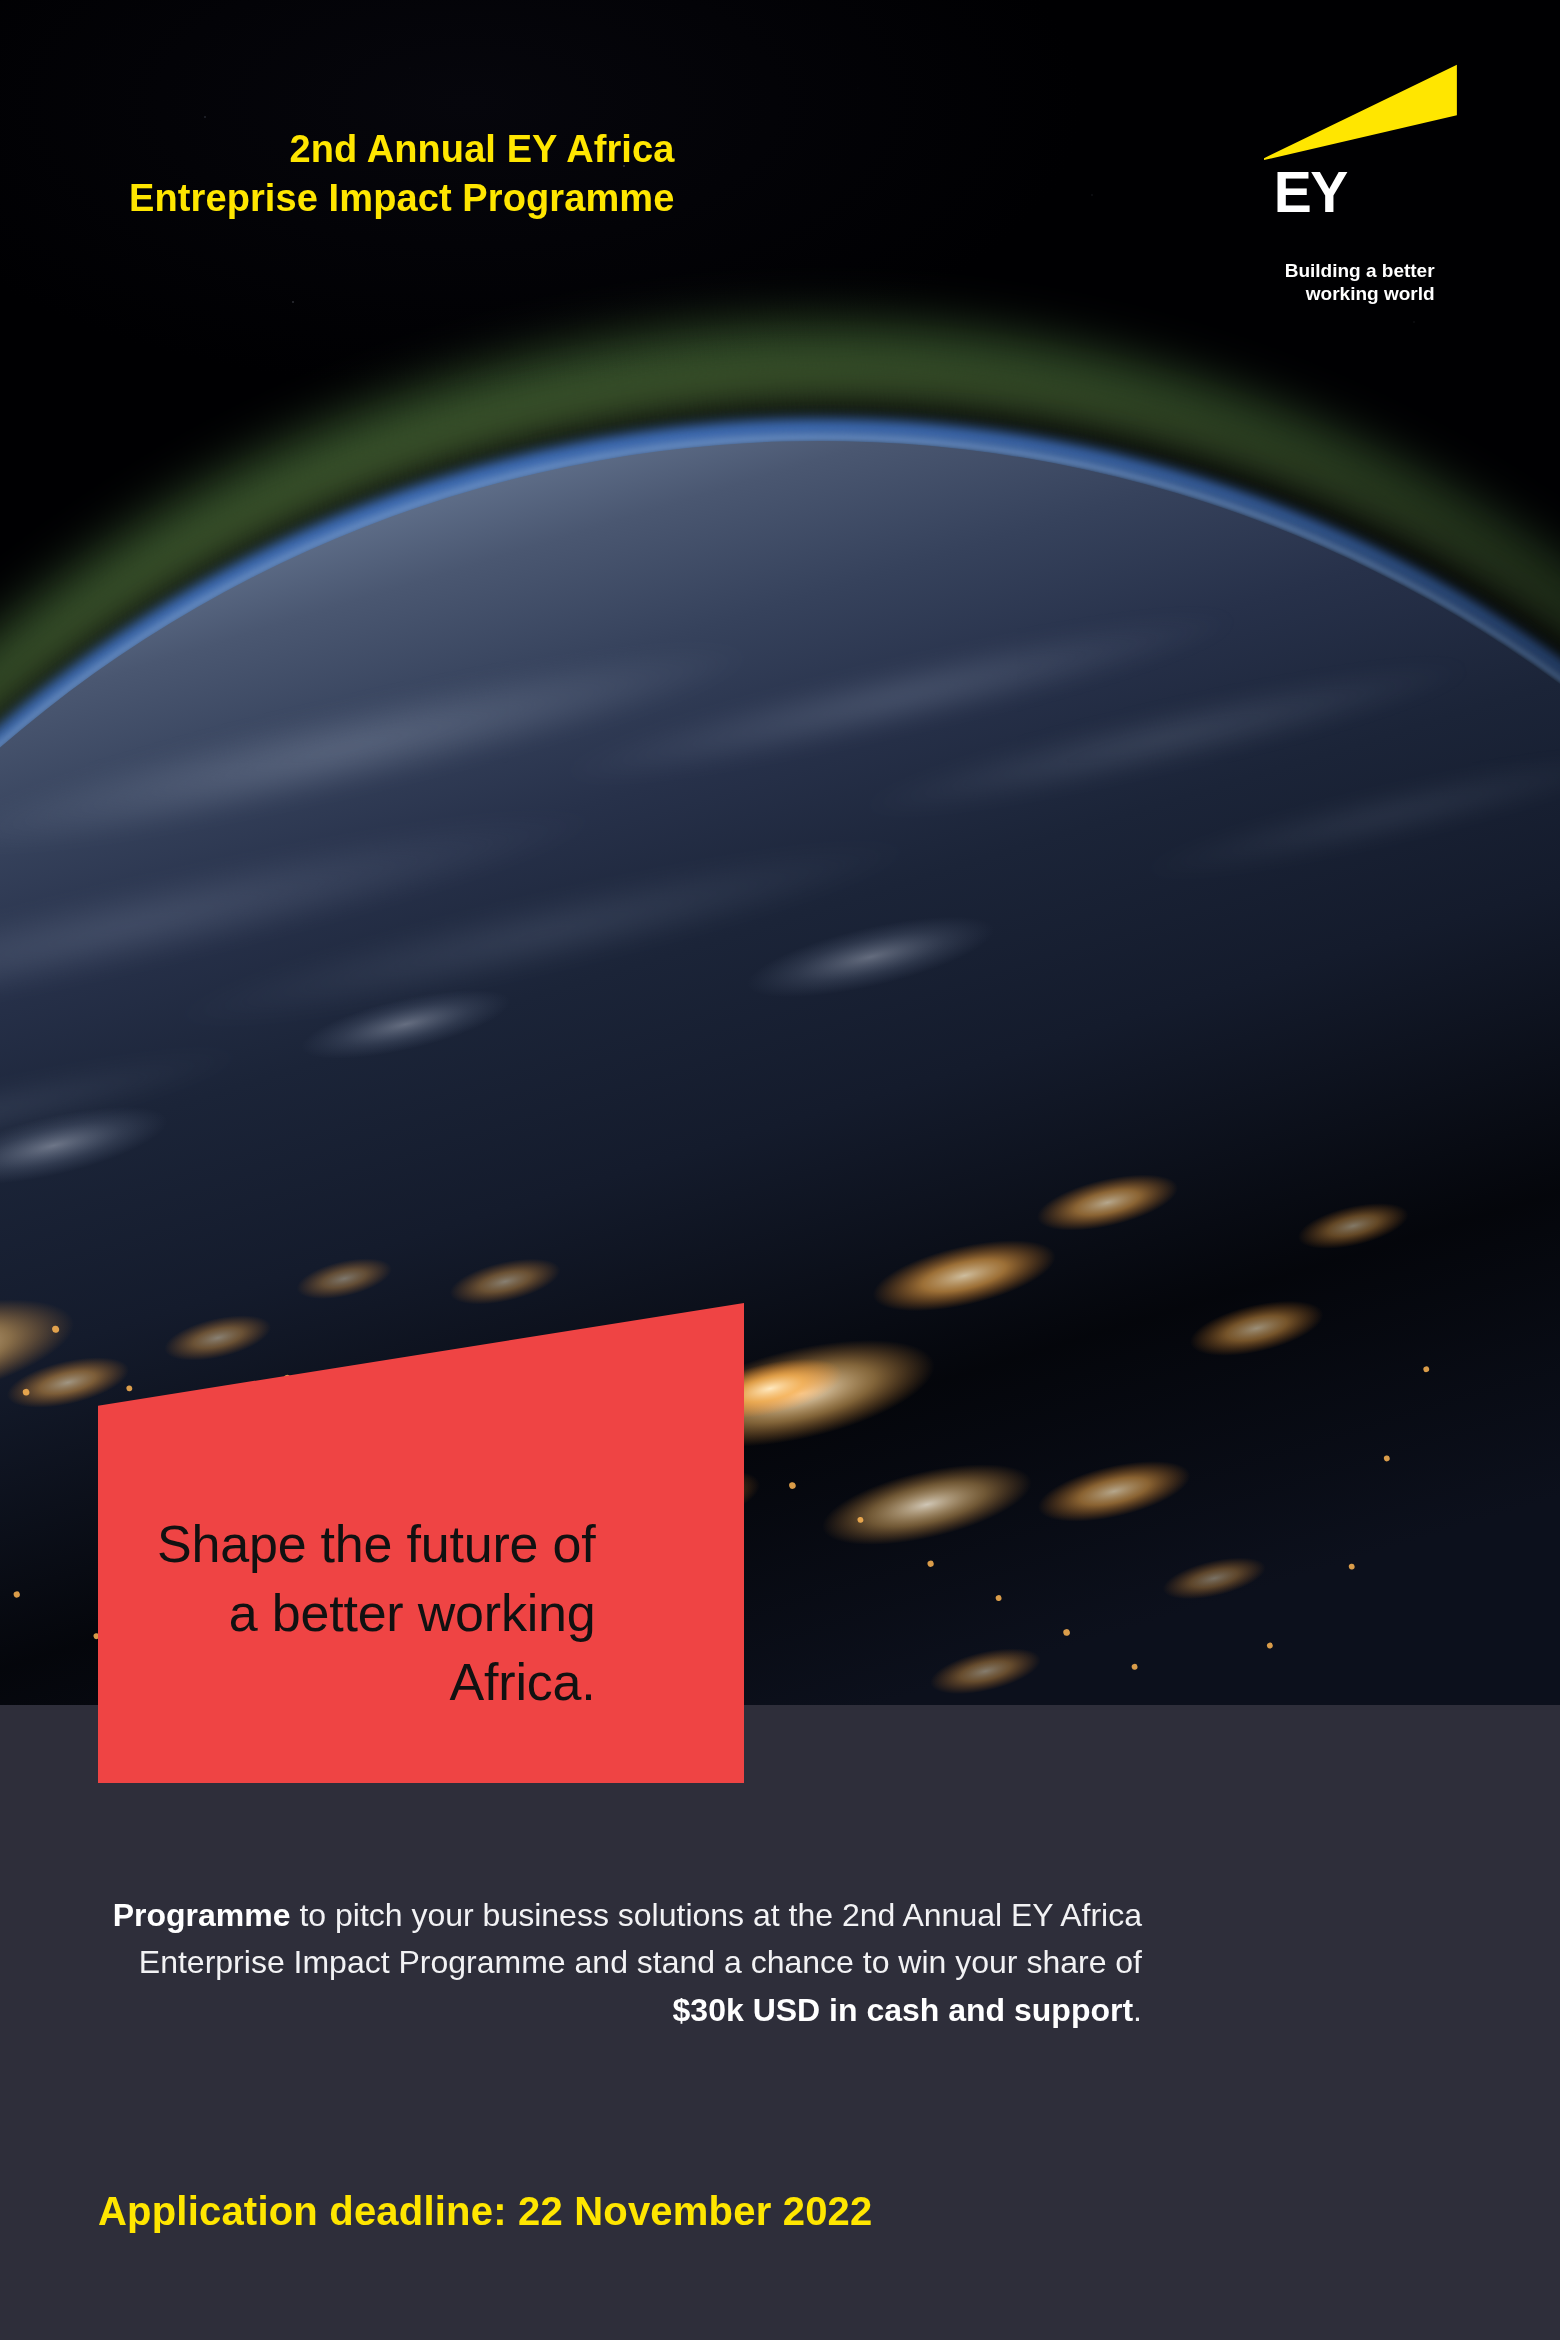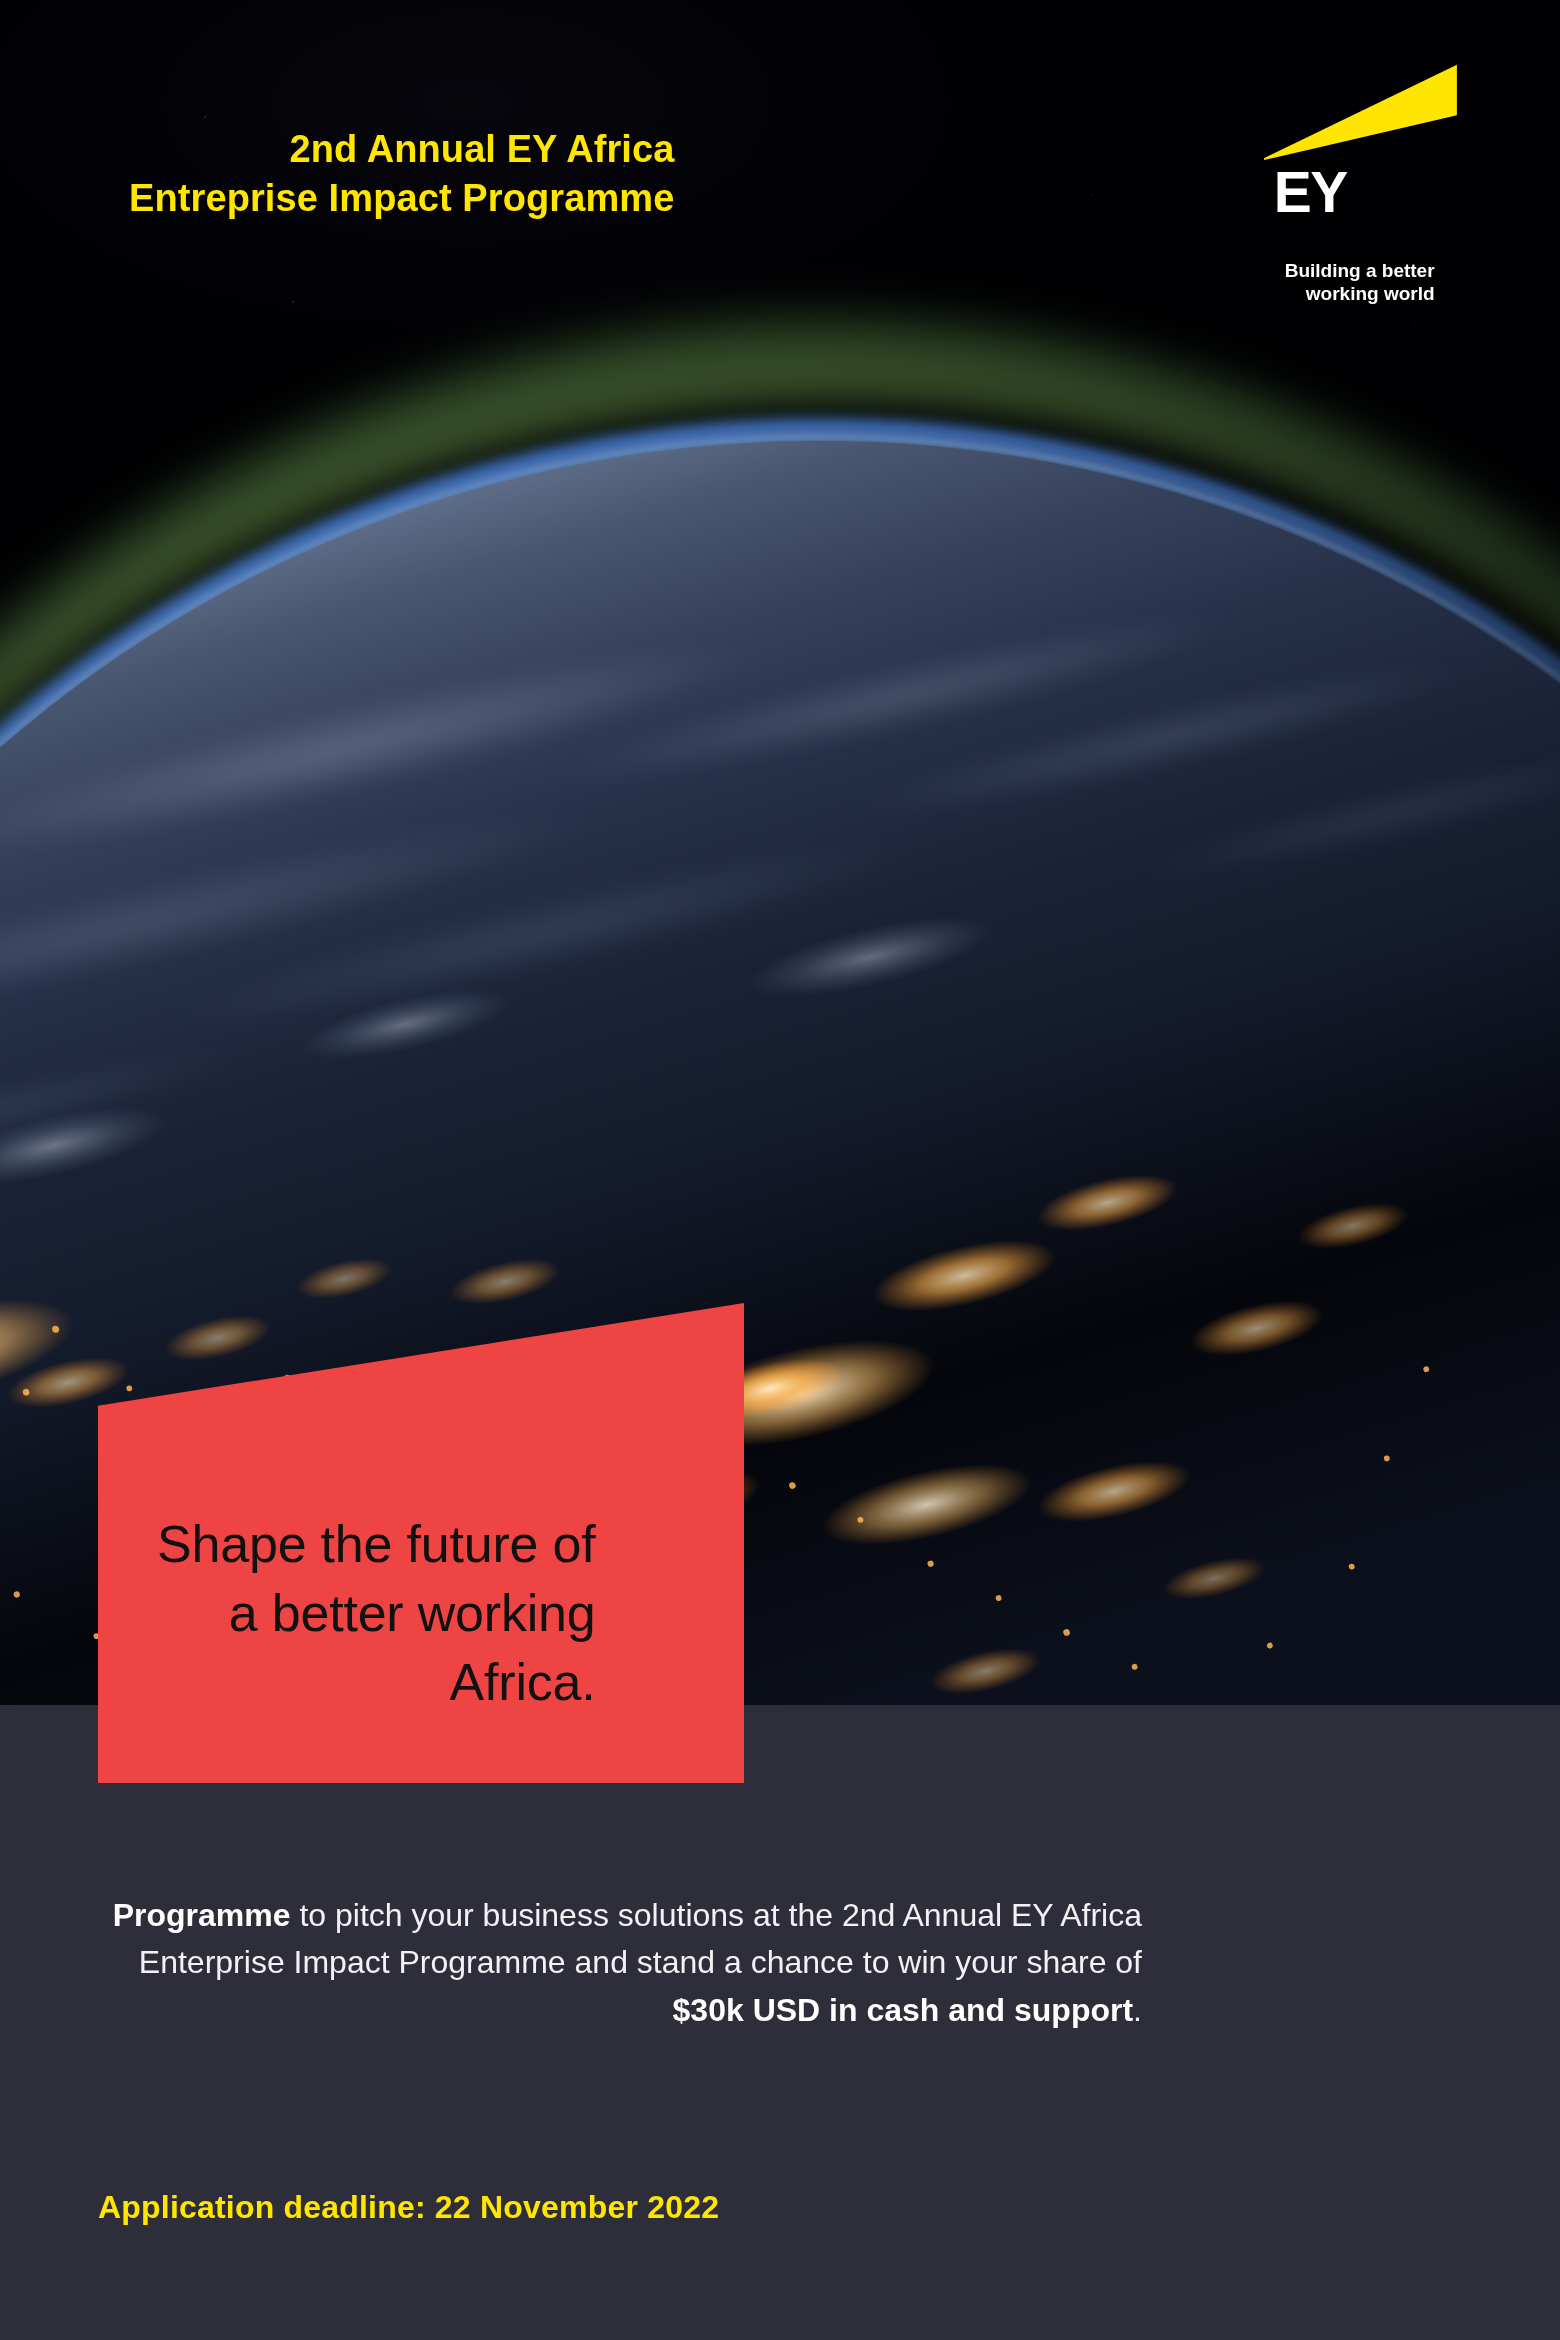--- a/index.html
+++ b/index.html
@@ -202,21 +202,21 @@
     color:#f2f2f4;
     font-size:32px;
     font-weight:400;
     line-height:1.48;
   }
   .body-copy b { font-weight:700; color:#ffffff; }
 
   .deadline {
     position:absolute; left:98px; top:2189px;
     color:#ffe600;
-    font-size:32px;
+    font-size:40px;
     font-weight:700;
     letter-spacing:0.2px;
   }
 </style>
 </head>
 <body>
 
 <div class="poster">
 
   <div class="photo">

